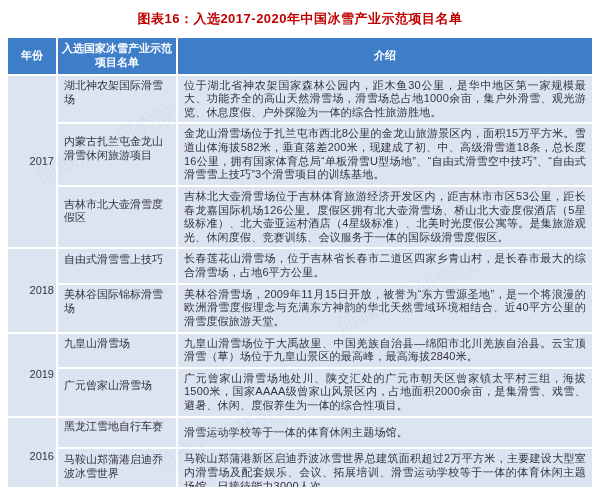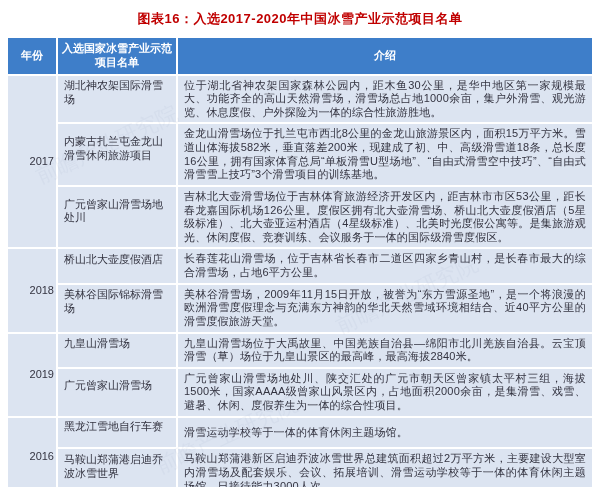--- a/index.html
+++ b/index.html
@@ -102,26 +102,26 @@
         <tr>
           <td class="year-cell" rowspan="3">2017</td>
           <td class="name-cell">湖北神农架国际滑雪场</td>
           <td class="desc-cell">位于湖北省神农架国家森林公园内，距木鱼30公里，是华中地区第一家规模最大、功能齐全的高山天然滑雪场，滑雪场总占地1000余亩，集户外滑雪、观光游览、休息度假、户外探险为一体的综合性旅游胜地。</td>
         </tr>
         <tr>
           <td class="name-cell">内蒙古扎兰屯金龙山滑雪休闲旅游项目</td>
           <td class="desc-cell">金龙山滑雪场位于扎兰屯市西北8公里的金龙山旅游景区内，面积15万平方米。雪道山体海拔582米，垂直落差200米，现建成了初、中、高级滑雪道18条，总长度16公里，拥有国家体育总局“单板滑雪U型场地”、“自由式滑雪空中技巧”、“自由式滑雪雪上技巧”3个滑雪项目的训练基地。</td>
         </tr>
         <tr>
-          <td class="name-cell">广元曾家山滑雪场地处川</td>
+          <td class="name-cell">吉林市北大壶滑雪度假区</td>
           <td class="desc-cell">吉林北大壶滑雪场位于吉林体育旅游经济开发区内，距吉林市市区53公里，距长春龙嘉国际机场126公里。度假区拥有北大壶滑雪场、桥山北大壶度假酒店（5星级标准）、北大壶亚运村酒店（4星级标准）、北美时光度假公寓等。是集旅游观光、休闲度假、竞赛训练、会议服务于一体的国际级滑雪度假区。</td>
         </tr>
         <tr>
           <td class="year-cell" rowspan="2">2018</td>
-          <td class="name-cell">桥山北大壶度假酒店</td>
+          <td class="name-cell">自由式滑雪雪上技巧</td>
           <td class="desc-cell">长春莲花山滑雪场，位于吉林省长春市二道区四家乡青山村，是长春市最大的综合滑雪场，占地6平方公里。</td>
         </tr>
         <tr>
           <td class="name-cell">美林谷国际锦标滑雪场</td>
           <td class="desc-cell">美林谷滑雪场，2009年11月15日开放，被誉为“东方雪源圣地”，是一个将浪漫的欧洲滑雪度假理念与充满东方神韵的华北天然雪域环境相结合、近40平方公里的滑雪度假旅游天堂。</td>
         </tr>
         <tr>
           <td class="year-cell" rowspan="2">2019</td>
           <td class="name-cell">九皇山滑雪场</td>
           <td class="desc-cell">九皇山滑雪场位于大禹故里、中国羌族自治县—绵阳市北川羌族自治县。云宝顶滑雪（草）场位于九皇山景区的最高峰，最高海拔2840米。</td>

